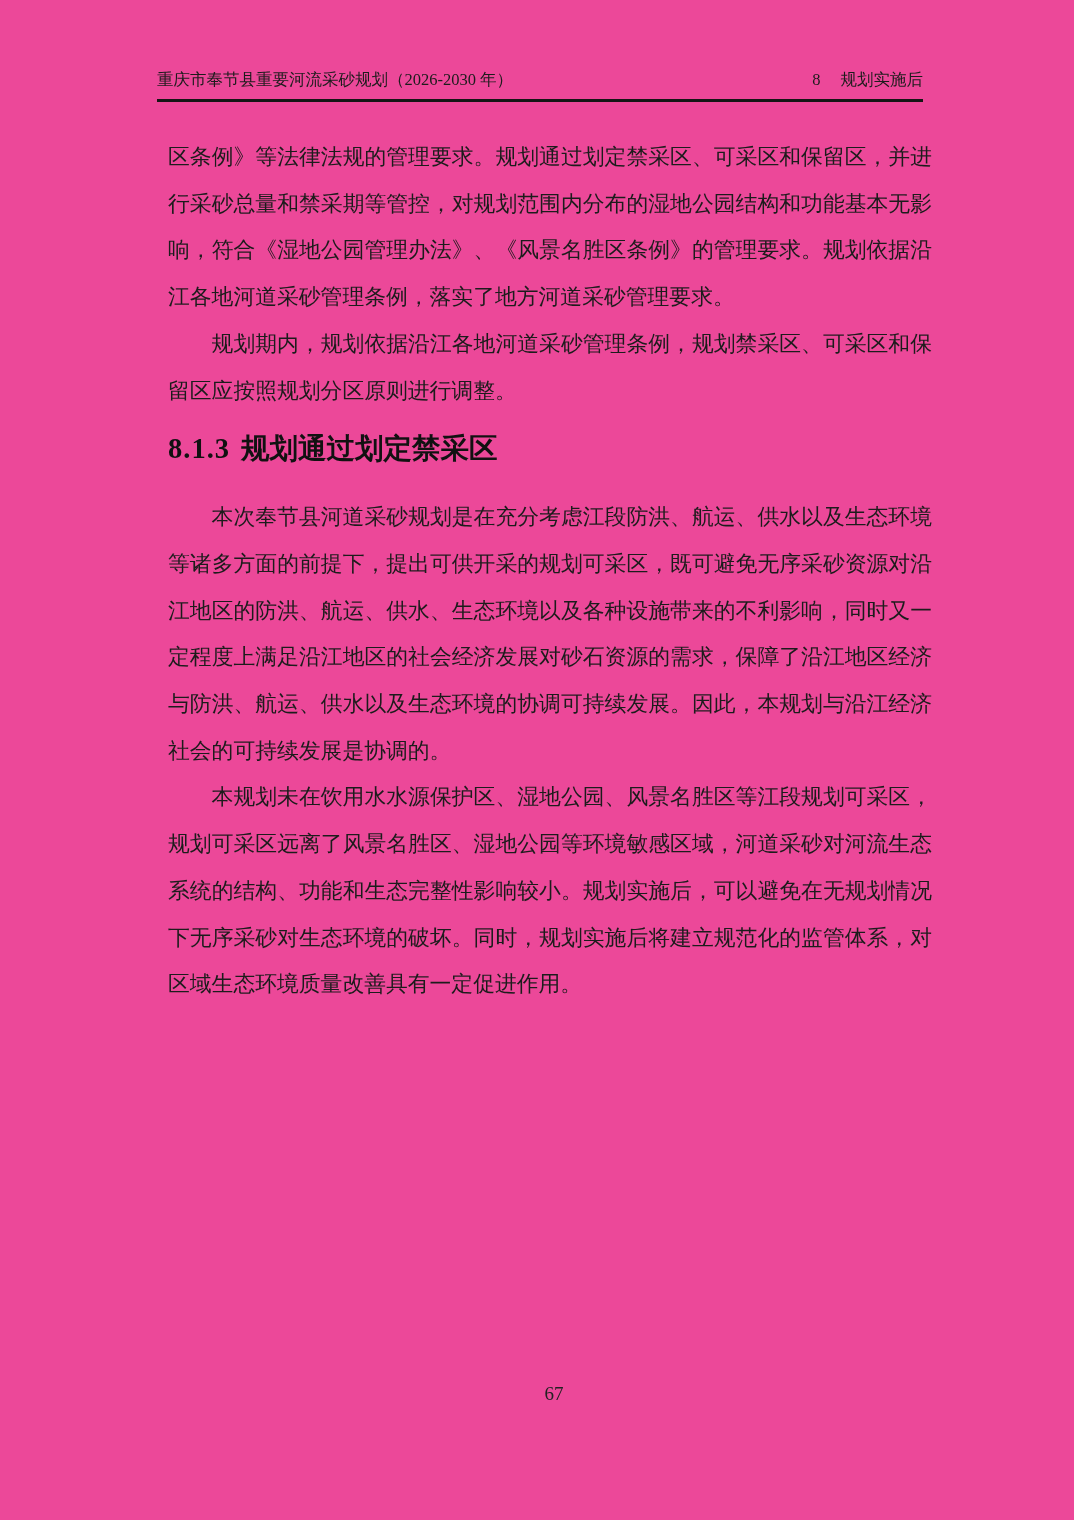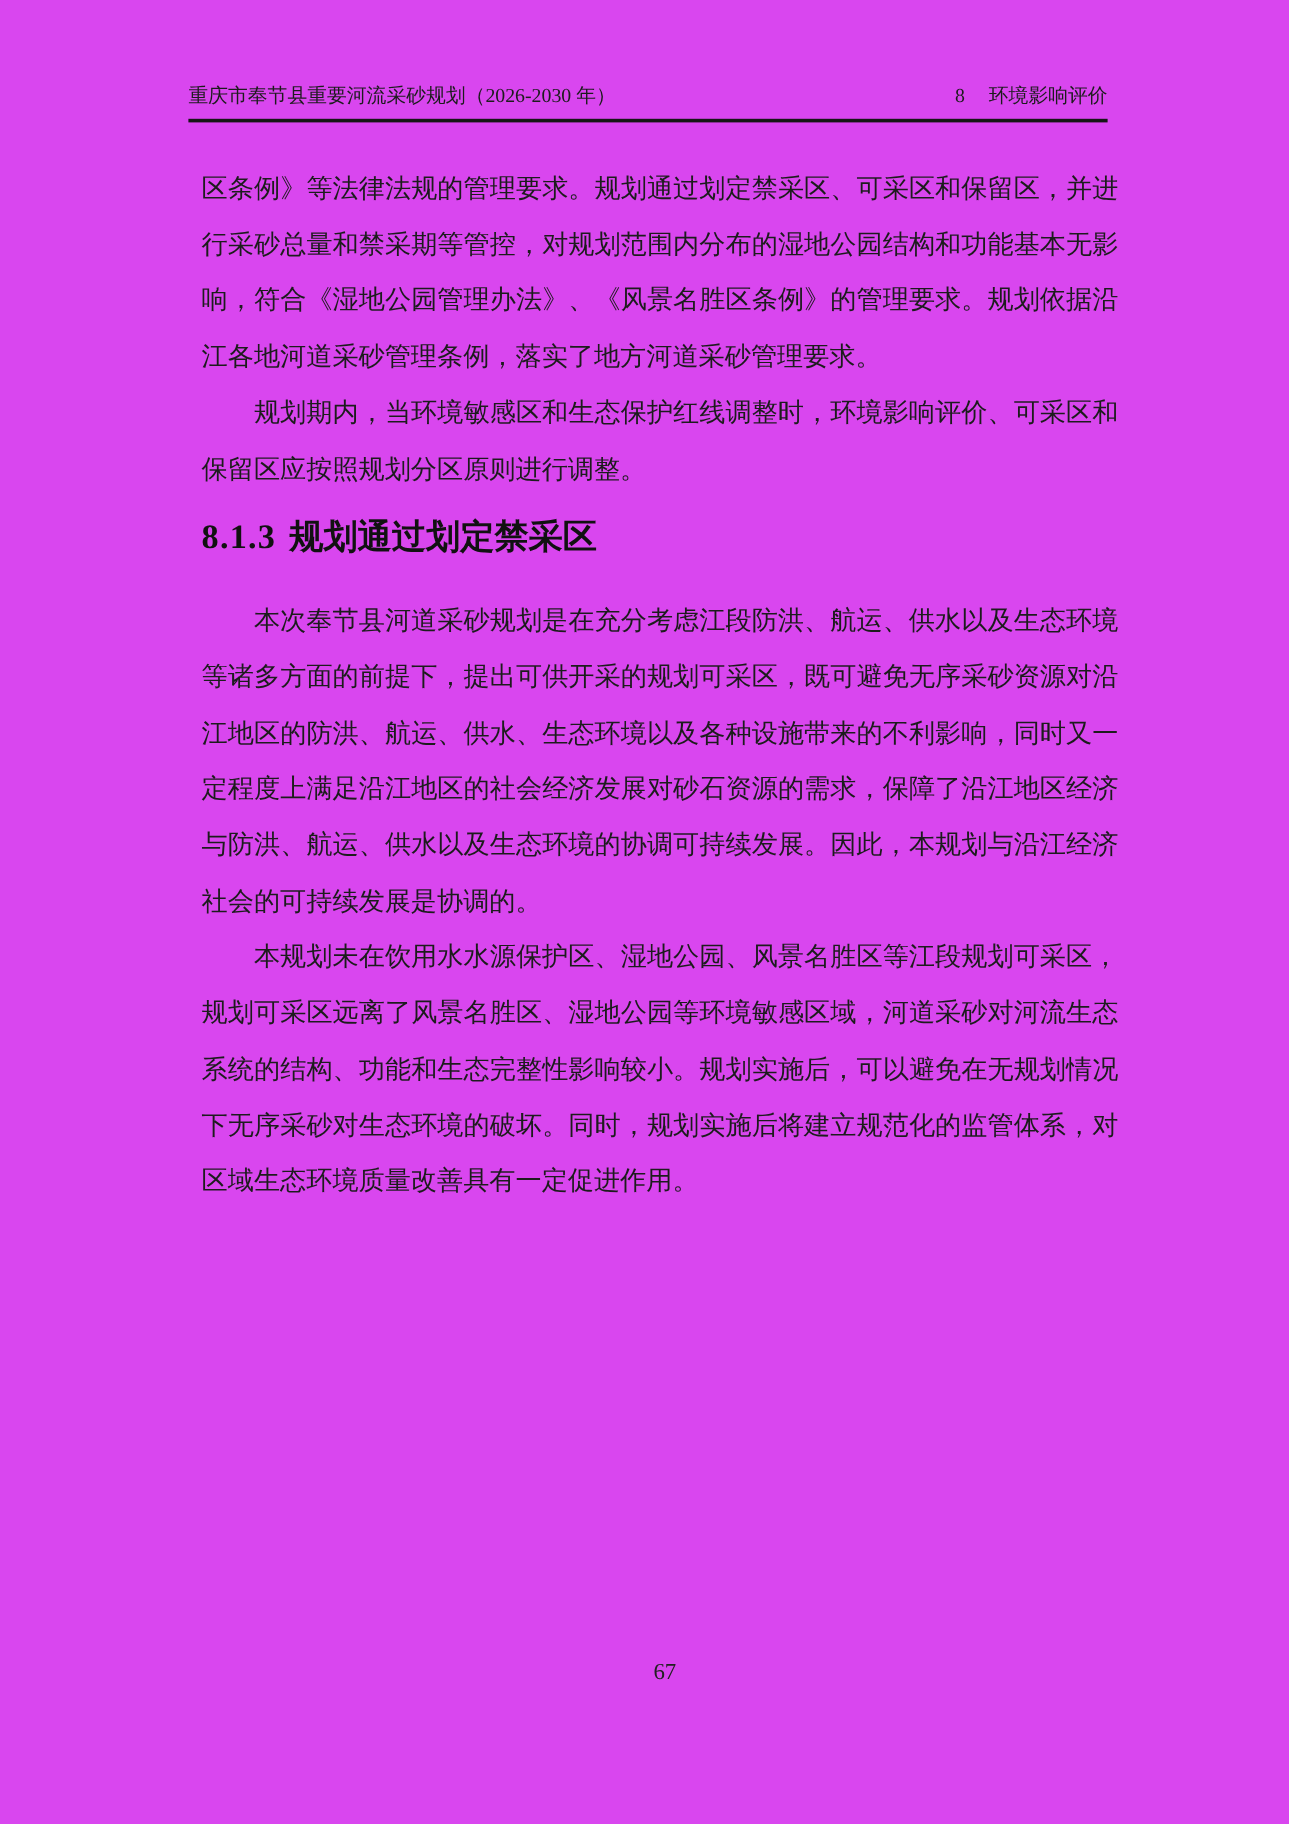--- a/index.html
+++ b/index.html
@@ -4,21 +4,21 @@
 <style>
   html, body {
     margin: 0;
     padding: 0;
     background: #ffffff;
   }
   .page {
     position: relative;
     width: 1074px;
     height: 1520px;
-    background: #d946ef;
+    background: #ec4899;
     font-family: "Liberation Serif", "DejaVu Serif", serif;
     color: #1c1c1c;
     overflow: hidden;
   }
   .header {
     position: absolute;
     left: 157px;
     top: 70px;
     width: 766px;
     display: flex;
@@ -87,32 +87,32 @@
 </style>
 </head>
 <body>
 
 <div class="page">
 
   <div class="header">
     <span>重庆市奉节县重要河流采砂规划（2026-2030 年）</span>
     <span class="header-right">
       <span>8</span>
-      <span>环境影响评价</span>
+      <span>规划实施后</span>
     </span>
   </div>
 
   <div class="header-rule"></div>
 
   <div class="content">
 
     <p class="para">区条例》等法律法规的管理要求。规划通过划定禁采区、可采区和保留区，并进行采砂总量和禁采期等管控，对规划范围内分布的湿地公园结构和功能基本无影响，符合《湿地公园管理办法》、《风景名胜区条例》的管理要求。规划依据沿江各地河道采砂管理条例，落实了地方河道采砂管理要求。</p>
 
 
-    <p class="para indent">规划期内，当环境敏感区和生态保护红线调整时，环境影响评价、可采区和保留区应按照规划分区原则进行调整。</p>
+    <p class="para indent">规划期内，规划依据沿江各地河道采砂管理条例，规划禁采区、可采区和保留区应按照规划分区原则进行调整。</p>
 
     <h2 class="heading">
       <span class="h-num">8.1.3</span><span class="h-text">规划通过划定禁采区</span>
     </h2>
 
     <p class="para indent">本次奉节县河道采砂规划是在充分考虑江段防洪、航运、供水以及生态环境等诸多方面的前提下，提出可供开采的规划可采区，既可避免无序采砂资源对沿江地区的防洪、航运、供水、生态环境以及各种设施带来的不利影响，同时又一定程度上满足沿江地区的社会经济发展对砂石资源的需求，保障了沿江地区经济与防洪、航运、供水以及生态环境的协调可持续发展。因此，本规划与沿江经济社会的可持续发展是协调的。</p>
 
     <p class="para indent">本规划未在饮用水水源保护区、湿地公园、风景名胜区等江段规划可采区，规划可采区远离了风景名胜区、湿地公园等环境敏感区域，河道采砂对河流生态系统的结构、功能和生态完整性影响较小。规划实施后，可以避免在无规划情况下无序采砂对生态环境的破坏。同时，规划实施后将建立规范化的监管体系，对区域生态环境质量改善具有一定促进作用。</p>
 
   </div>

